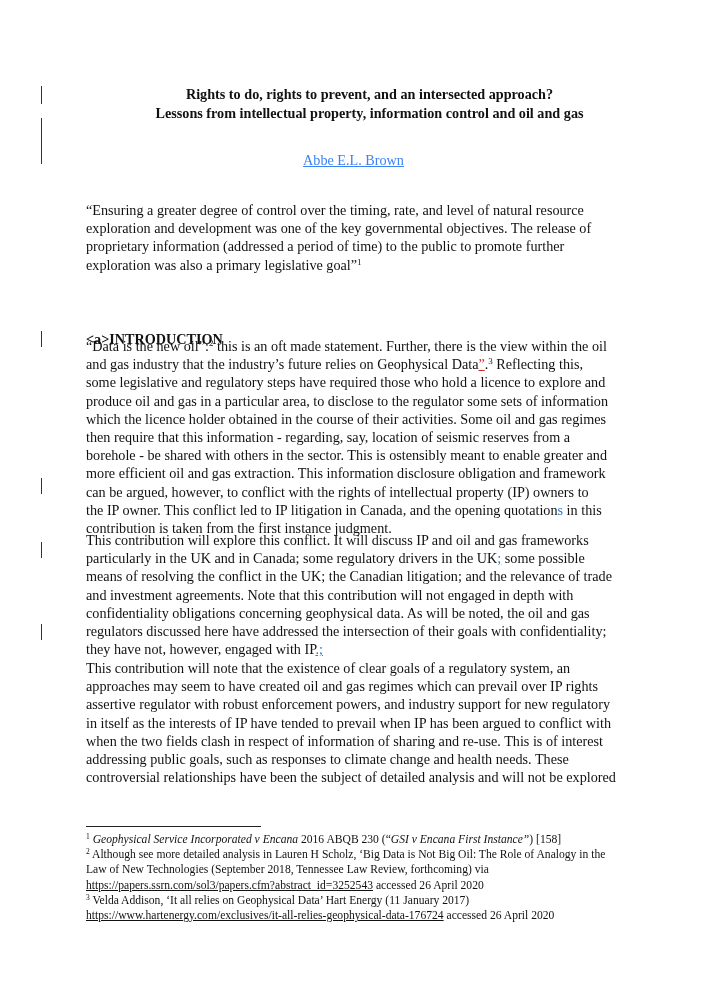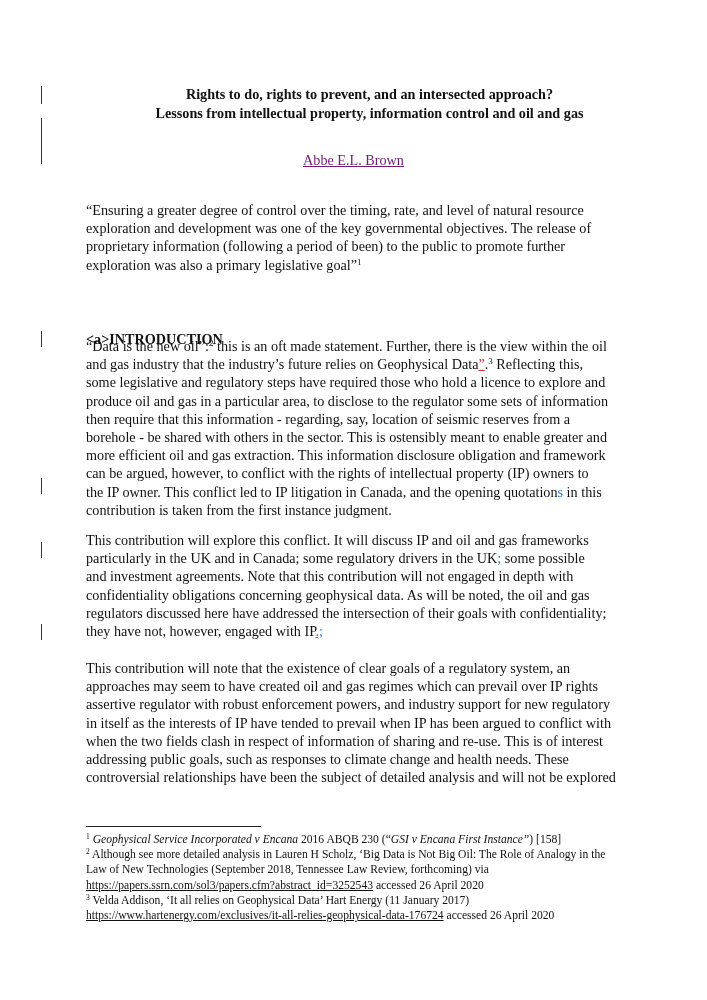--- a/index.html
+++ b/index.html
@@ -4,21 +4,21 @@
 <style>
   html, body { margin: 0; padding: 0; background: #ffffff; }
   body { width: 707px; height: 1000px; position: relative; overflow: hidden;
          font-family: "Liberation Serif", "DejaVu Serif", serif; color: #111; }
   .page { position: absolute; left: 0; top: 0; width: 707px; height: 1000px; background: #fff; }
   .bar { position: absolute; left: 41px; width: 1px; background: #333; }
   .title { position: absolute; left: 0; width: 707px; text-align: center; font-weight: bold;
            font-size: 14.2px; line-height: 19px; top: 85px; margin-left: 16px; }
   .author { position: absolute; left: 0; width: 707px; text-align: center; top: 151px;
             font-size: 14.2px; line-height: 19px; }
-  .author span { color: #701a75; text-decoration: underline; }
+  .author span { color: #3b82f6; text-decoration: underline; }
   .block { position: absolute; left: 86px; width: 560px; font-size: 14.2px; line-height: 18.2px; }
   .heading { font-weight: bold; }
   sup { font-size: 9px; line-height: 0; vertical-align: 5px; }
   .red { color: #e0282f; text-decoration: underline; }
   .blue { color: #2a7bd6; }
   .blue-u { color: #2a7bd6; text-decoration: underline; }
   .rule { position: absolute; left: 86px; top: 826px; width: 175px; height: 1px; background: #222; }
   .fn { position: absolute; left: 86px; width: 560px; font-size: 11.6px; line-height: 15.2px; top: 832px; }
   .fn sup { font-size: 7.5px; vertical-align: 4px; }
   .fn .link { text-decoration: underline; }
@@ -41,42 +41,44 @@
     <span class="line">Lessons from intellectual property, information control and oil and gas</span>
   </div>
 
   <div class="author">
     <span>Abbe E.L. Brown</span>
   </div>
 
   <div class="block" style="top:201px;">
     <span class="line"> “Ensuring a greater degree of control over the timing, rate, and level of natural resource</span>
     <span class="line">exploration and development was one of the key governmental objectives. The release of</span>
-    <span class="line">proprietary information (following a period of been) to the public to promote further</span>
+    <span class="line">proprietary information (addressed a period of time) to the public to promote further</span>
     <span class="line"><span>exploration was also a primary legislative goal”</span><sup>1</sup></span>
   </div>
 
   <div class="block heading" style="top:283px;margin-top:47px;">&lt;a&gt;INTRODUCTION</div>
 
   <div class="block" style="top:337px;">
     <span class="line"><span> “Data is the new oil”:</span><sup>2</sup><span> this is an oft made statement. Further, there is the view within the oil</span></span>
     <span class="line"><span>and gas industry that  the industry’s future relies on Geophysical Data</span><span class="red">”</span><span>.</span><sup>3</sup><span>  Reflecting this,</span></span>
     <span class="line">some legislative and regulatory steps have required those who hold a licence to explore and</span>
     <span class="line">produce oil and gas in a particular area, to disclose to the regulator some sets of information</span>
+    <span class="line">which the licence holder obtained in the course of their activities. Some oil and gas regimes</span>
     <span class="line">then require that this information - regarding, say, location of seismic reserves from a</span>
     <span class="line">borehole - be shared with others in the sector. This is ostensibly meant to enable greater and</span>
     <span class="line">more efficient oil and gas extraction.  This information disclosure obligation and framework</span>
     <span class="line">can be argued, however, to conflict with the rights of intellectual property (IP) owners to</span>
     <span class="line"><span>the IP owner. This conflict led to IP litigation in Canada, and the opening quotation</span><span class="blue">s</span><span> in this</span></span>
     <span class="line">contribution is taken from the first instance judgment.</span>
   </div>
 
   <div class="block" style="top:531px;">
     <span class="line">This contribution will explore this conflict. It will discuss IP and oil and gas frameworks</span>
     <span class="line"><span>particularly in the UK and in Canada; some regulatory drivers in the UK</span><span class="blue-u">;</span><span> some possible</span></span>
+    <span class="line">means of resolving the conflict in the UK; the Canadian litigation; and the relevance of  trade</span>
     <span class="line">and investment agreements. Note that this contribution will not engaged in depth with</span>
     <span class="line">confidentiality obligations concerning geophysical data. As will be noted, the oil and gas</span>
     <span class="line">regulators discussed here have addressed the intersection of their goals with confidentiality;</span>
     <span class="line"><span>they have not, however, engaged with IP</span><span class="blue-u">.;</span></span>
   </div>
 
   <div class="block" style="top:659px;">
     <span class="line">This contribution will note that the existence of clear goals of a regulatory system, an</span>
     <span class="line">approaches may seem to have created oil and gas regimes which can prevail over IP rights</span>
     <span class="line">assertive regulator with robust enforcement powers, and industry support for new regulatory</span>

